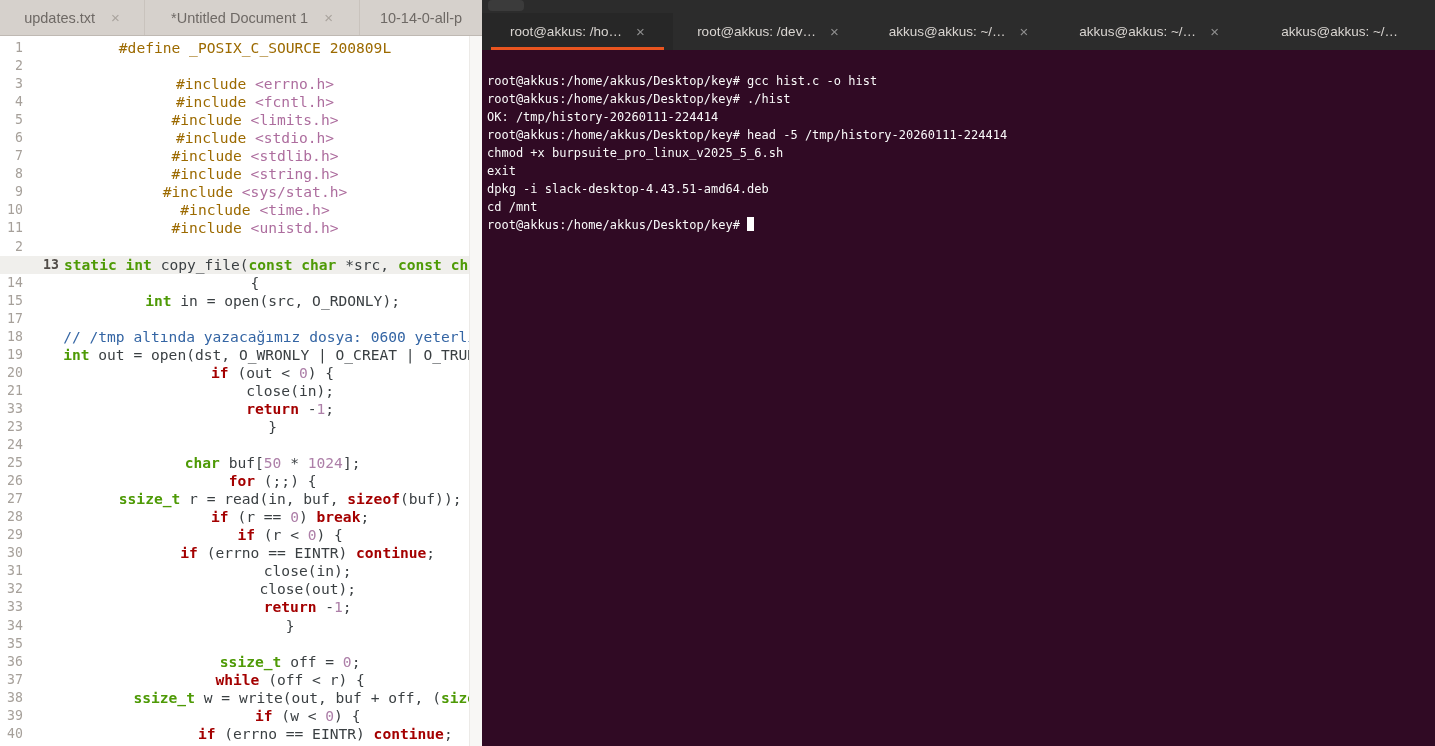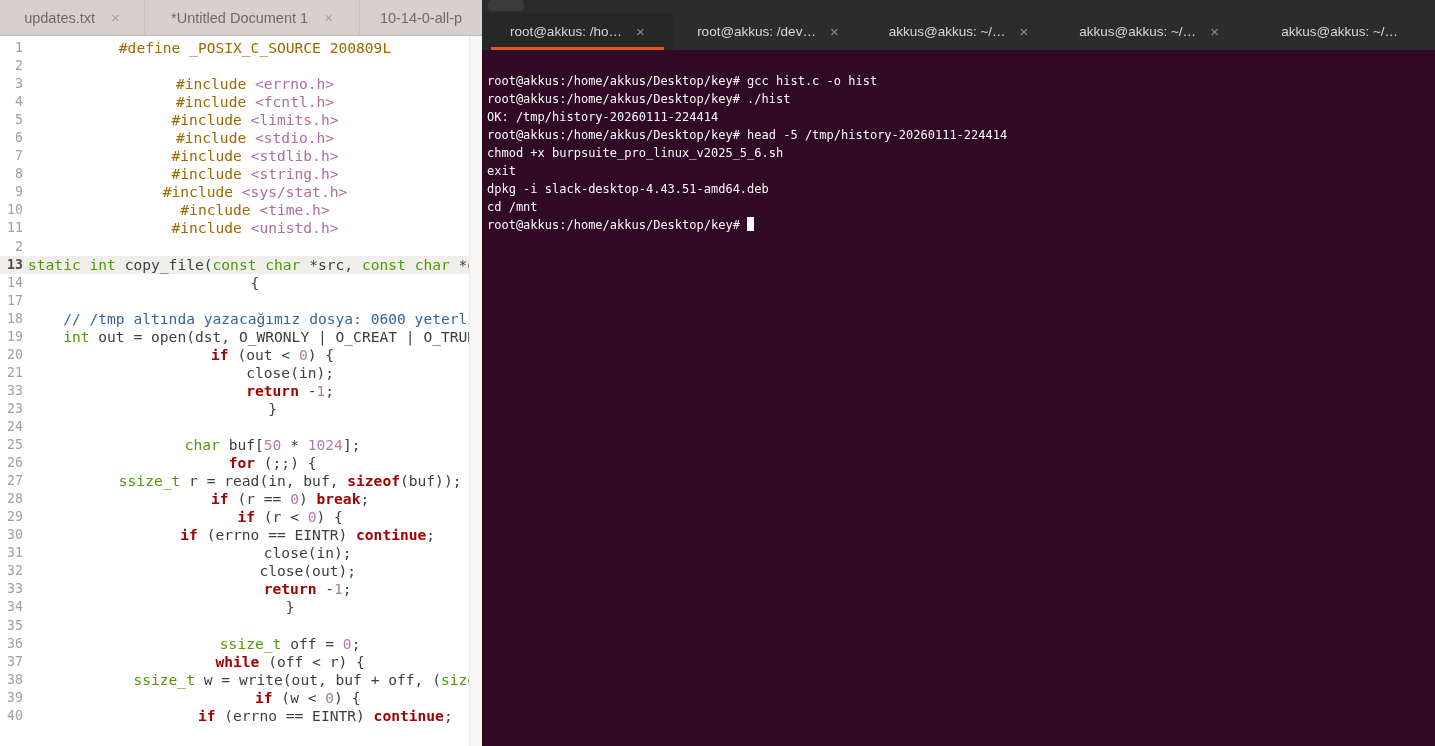--- a/index.html
+++ b/index.html
@@ -14,29 +14,29 @@
           font-size:14.5px; color:var(--etab-fg); border-right:1px solid #c9c3bd;
           overflow:hidden; white-space:nowrap; cursor:default; }
   .etab:nth-child(1){ flex:0 0 145px; }
   .etab:nth-child(2){ flex:0 0 215px; }
   .etab:nth-child(3){ flex:1 1 auto; border-right:none; }
   .eclose { color:#a9a39d; font-size:15px; line-height:1; }
 
   .ecode { position:absolute; top:36px; left:0; right:0; bottom:0; padding-top:3px;
            font-family:"DejaVu Sans Mono", monospace; font-size:14.6px; overflow:hidden; }
   .crow { display:flex; height:18.05px; line-height:18.05px; white-space:pre; }
-  .crow.cur { background:var(--cur-line); }
+  .crow.cur { background:var(--cur-line);padding-left:36px; }
   .ln { flex:0 0 25px; text-align:right; padding-right:2px; color:var(--ln-color);
         font-size:13.2px; }
   .crow.cur .ln { color:#514c48; font-weight:bold; }
   .lc { flex:1 1 auto; padding-left:3px; overflow:hidden; color:var(--c-code);text-align:center; }
   .tk-p { color:var(--c-pre); }
   .tk-s { color:var(--c-str); }
   .tk-k { color:var(--c-kw); font-weight:bold; }
-  .tk-t { color:var(--c-type); font-weight:normal;margin-top:25px; }
+  .tk-t { color:var(--c-type); font-weight:bold;margin-top:25px; }
   .tk-n { color:var(--c-num); }
   .tk-c { color:var(--c-com); }
   .escroll { position:absolute; top:36px; right:0; bottom:0; width:13px; z-index:2;
              background:#f8f7f5; border-left:1px solid #eceae7; }
 
   
   .terminal { position:absolute; left:482px; top:0; width:953px; height:746px;
               background:var(--term-bg); }
   .ttabbar { position:absolute; left:0; top:0; right:0; height:50px; background:var(--ttab-bg); }
   .tdeco { position:absolute; left:6px; top:0; width:36px; height:11px;
@@ -82,20 +82,21 @@
       <div class="crow"><span class="ln">5</span><span class="lc"><span class="tk-p">#include </span><span class="tk-s">&lt;limits.h&gt;</span></span></div>
       <div class="crow"><span class="ln">6</span><span class="lc"><span class="tk-p">#include </span><span class="tk-s">&lt;stdio.h&gt;</span></span></div>
       <div class="crow"><span class="ln">7</span><span class="lc"><span class="tk-p">#include </span><span class="tk-s">&lt;stdlib.h&gt;</span></span></div>
       <div class="crow"><span class="ln">8</span><span class="lc"><span class="tk-p">#include </span><span class="tk-s">&lt;string.h&gt;</span></span></div>
       <div class="crow"><span class="ln">9</span><span class="lc"><span class="tk-p">#include </span><span class="tk-s">&lt;sys/stat.h&gt;</span></span></div>
       <div class="crow"><span class="ln">10</span><span class="lc"><span class="tk-p">#include </span><span class="tk-s">&lt;time.h&gt;</span></span></div>
       <div class="crow"><span class="ln">11</span><span class="lc"><span class="tk-p">#include </span><span class="tk-s">&lt;unistd.h&gt;</span></span></div>
       <div class="crow"><span class="ln">2</span><span class="lc"></span></div>
       <div class="crow cur"><span class="ln">13</span><span class="lc"><span class="tk-t">static</span><span class="tk-d"> </span><span class="tk-t">int</span><span class="tk-d"> copy_file(</span><span class="tk-t">const</span><span class="tk-d"> </span><span class="tk-t">char</span><span class="tk-d"> *src, </span><span class="tk-t">const</span><span class="tk-d"> </span><span class="tk-t">char</span><span class="tk-d"> *dst)</span></span></div>
       <div class="crow"><span class="ln">14</span><span class="lc"><span class="tk-d">{</span></span></div>
+      <div class="crow"><span class="ln">15</span><span class="lc"><span class="tk-d">    </span><span class="tk-t">int</span><span class="tk-d"> in = open(src, O_RDONLY);</span></span></div>
       <div class="crow"><span class="ln">17</span><span class="lc"></span></div>
       <div class="crow"><span class="ln">18</span><span class="lc"><span class="tk-d">    </span><span class="tk-c">// /tmp altında yazacağımız dosya: 0600 yeterli.</span></span></div>
       <div class="crow"><span class="ln">19</span><span class="lc"><span class="tk-d">    </span><span class="tk-t">int</span><span class="tk-d"> out = open(dst, O_WRONLY | O_CREAT | O_TRUNC, </span></span></div>
       <div class="crow"><span class="ln">20</span><span class="lc"><span class="tk-d">    </span><span class="tk-k">if</span><span class="tk-d"> (out &lt; </span><span class="tk-n">0</span><span class="tk-d">) {</span></span></div>
       <div class="crow"><span class="ln">21</span><span class="lc"><span class="tk-d">        close(in);</span></span></div>
       <div class="crow"><span class="ln">33</span><span class="lc"><span class="tk-d">        </span><span class="tk-k">return</span><span class="tk-d"> -</span><span class="tk-n">1</span><span class="tk-d">;</span></span></div>
       <div class="crow"><span class="ln">23</span><span class="lc"><span class="tk-d">    }</span></span></div>
       <div class="crow"><span class="ln">24</span><span class="lc"></span></div>
       <div class="crow"><span class="ln">25</span><span class="lc"><span class="tk-d">    </span><span class="tk-t">char</span><span class="tk-d"> buf[</span><span class="tk-n">50</span><span class="tk-d"> * </span><span class="tk-n">1024</span><span class="tk-d">];</span></span></div>
       <div class="crow"><span class="ln">26</span><span class="lc"><span class="tk-d">    </span><span class="tk-k">for</span><span class="tk-d"> (;;) {</span></span></div>

